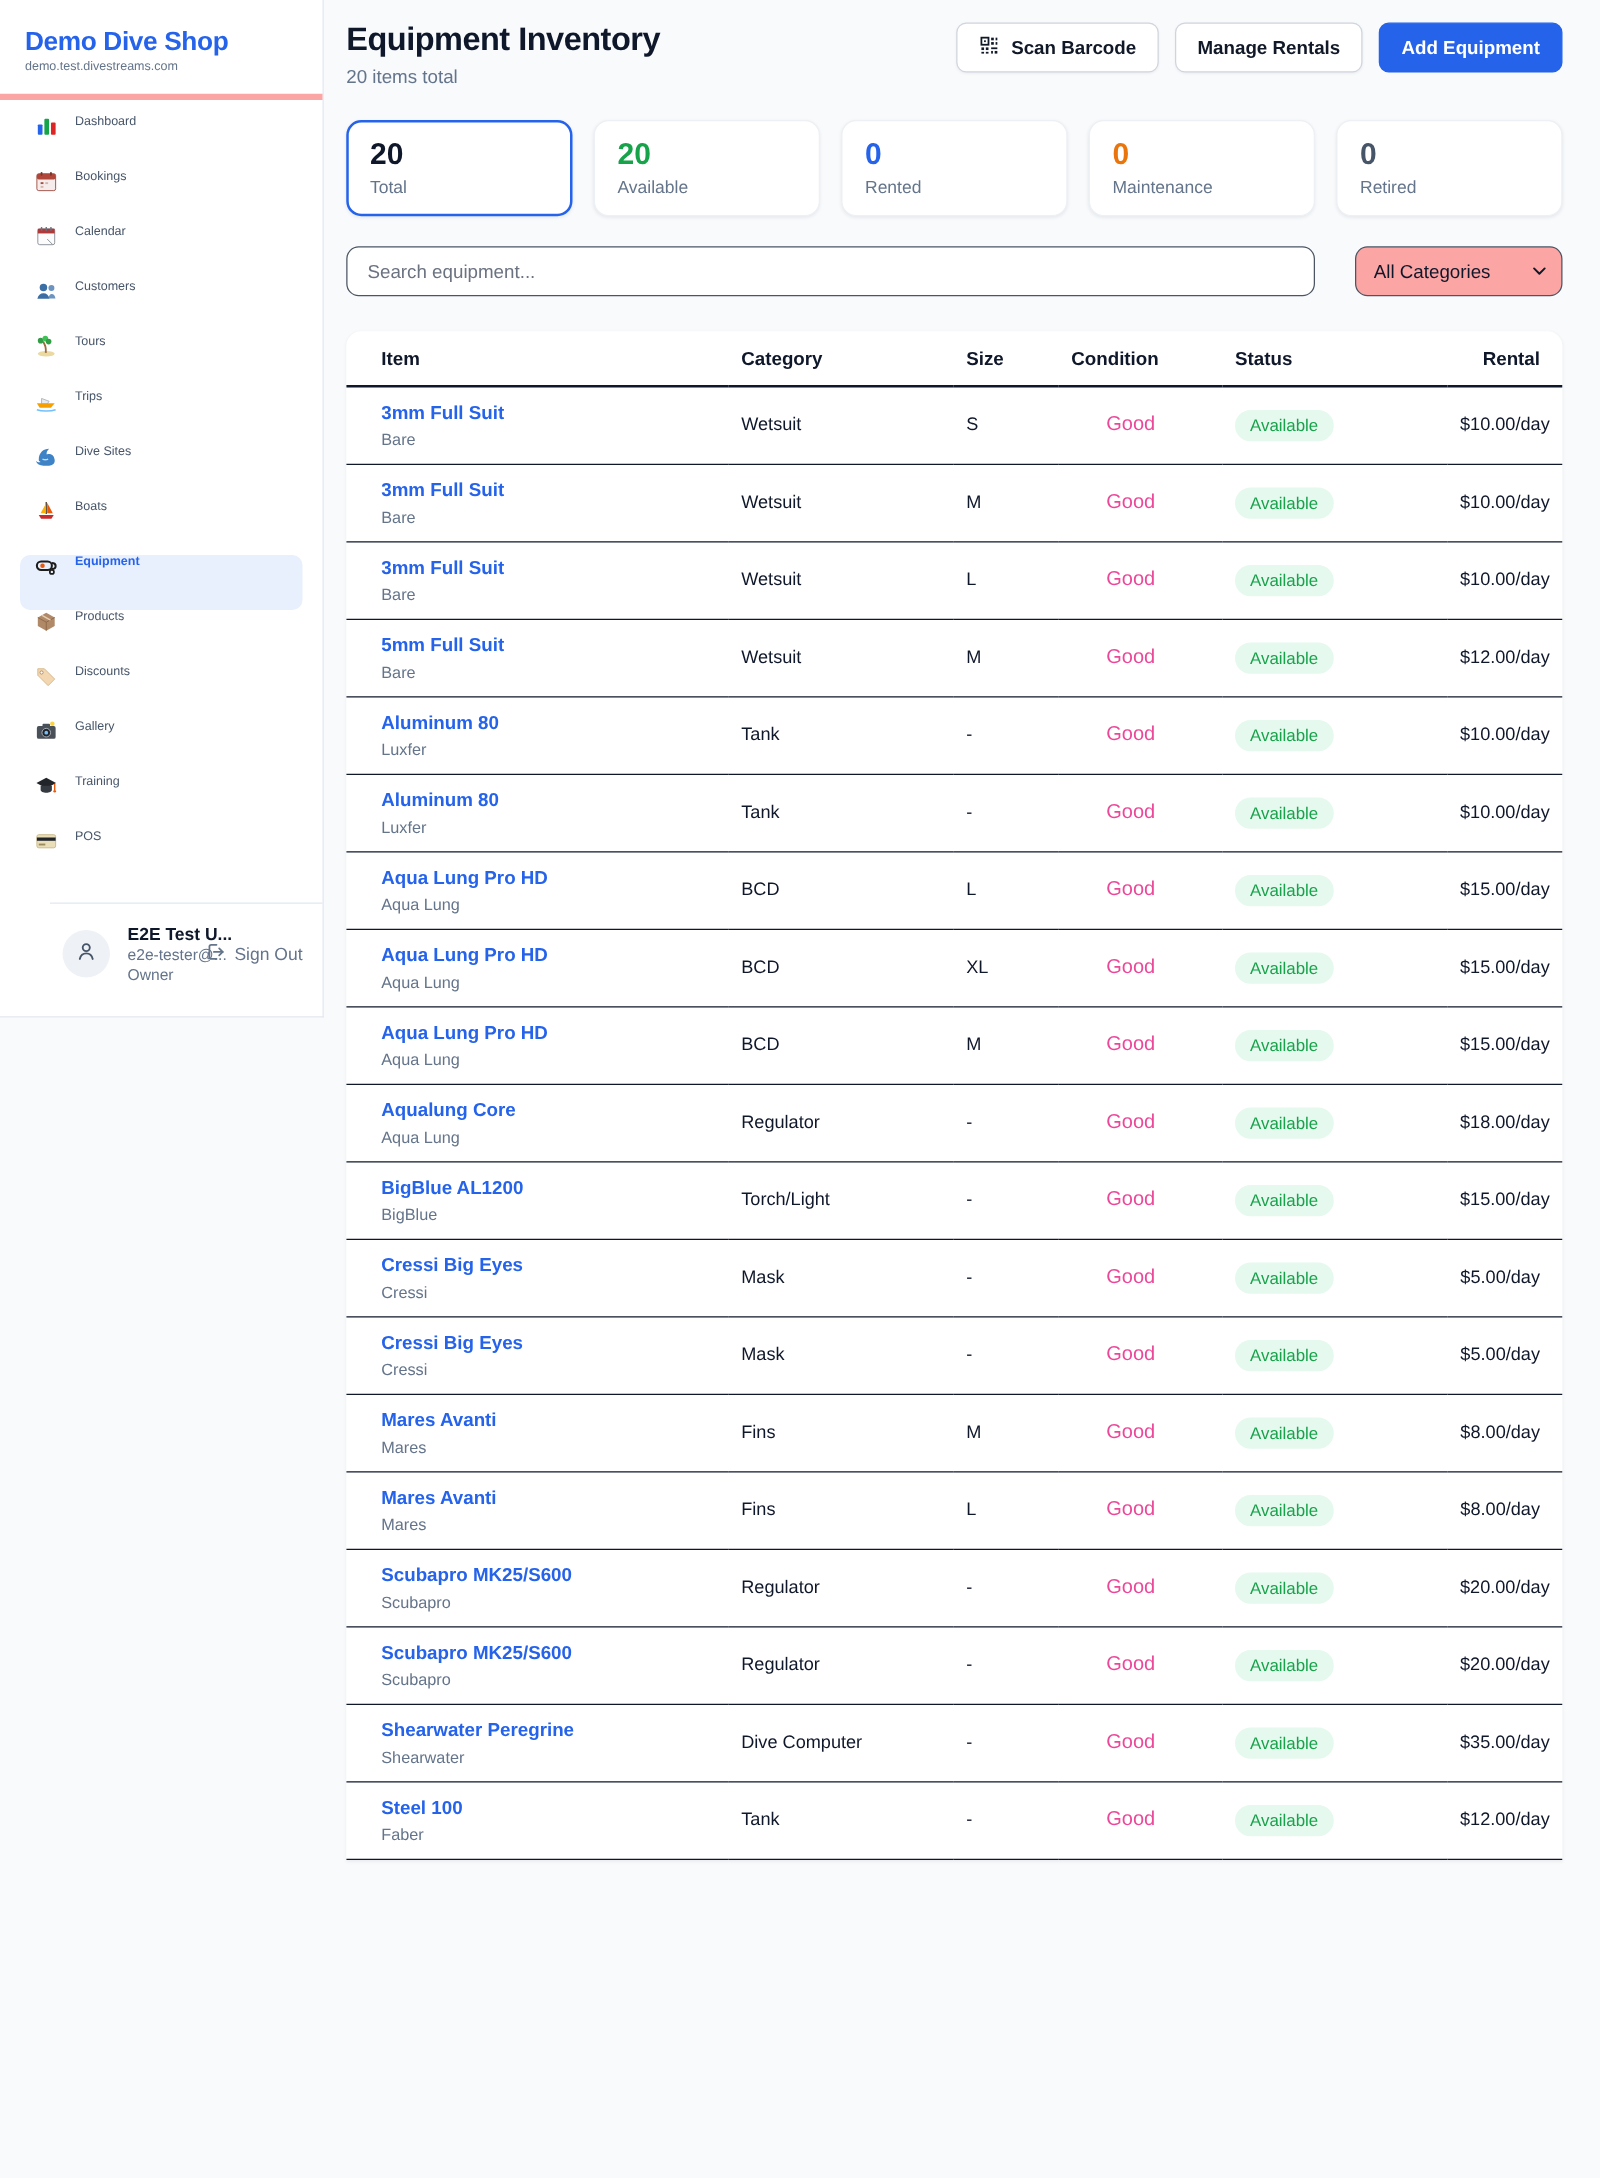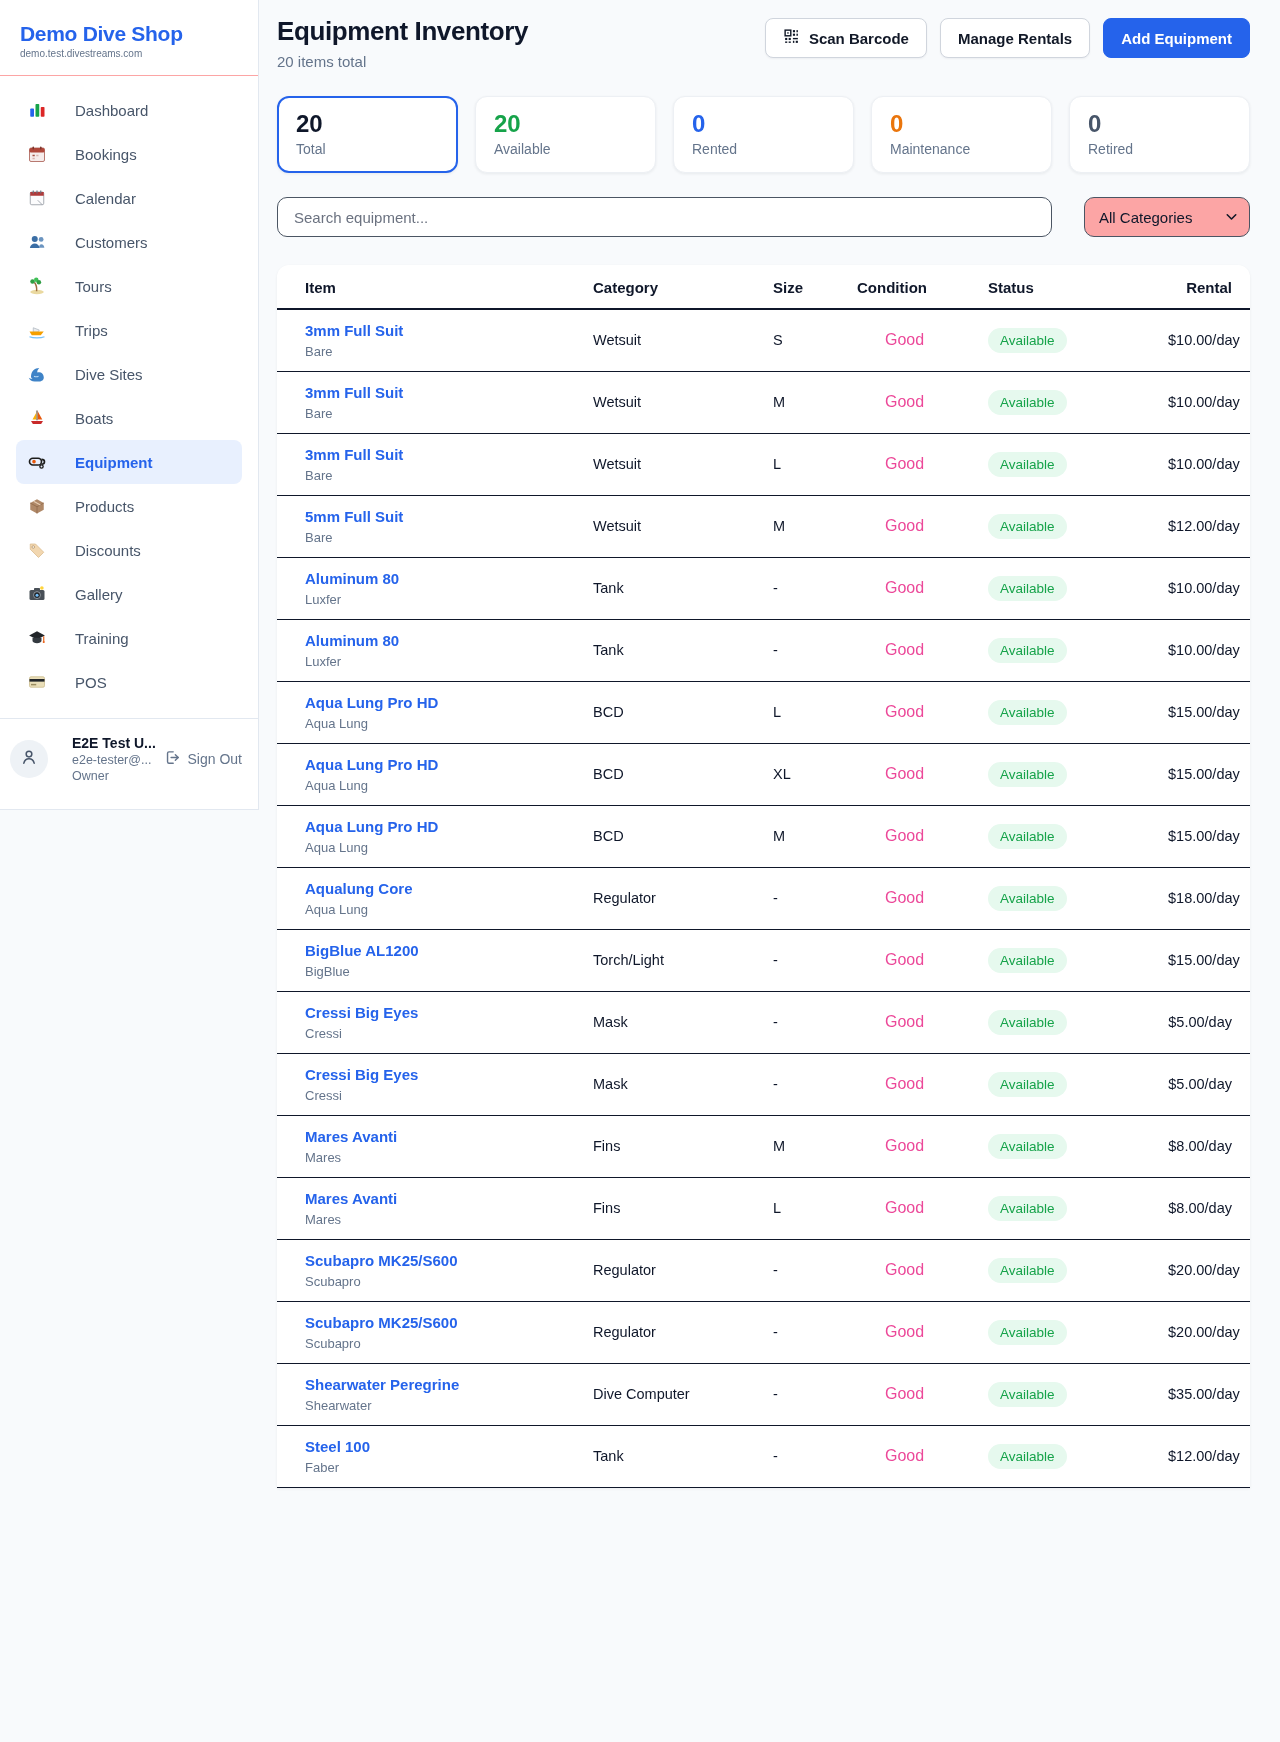--- a/index.html
+++ b/index.html
@@ -10,33 +10,33 @@
     -webkit-font-smoothing: antialiased;
   }
   .page { width:1280px; height:1742px; position:relative; background:#f8fafc; overflow:hidden; }
 
   
   .sidebar {
     position:absolute; left:0; top:0; width:259px; background:#ffffff;
     border-right:1px solid #e2e8f0; border-bottom:1px solid #e2e8f0;
     padding-bottom:8px;
   }
-  .sb-head { padding:22px 20px 16px 20px; border-bottom:1px solid #fca5a5; }
+  .sb-head { padding:22px 20px 16px 20px; border-bottom:5px solid #fca5a5; }
   .sb-title { color:#2563eb; font-size:21px; font-weight:800; letter-spacing:-0.3px; }
   .sb-domain { color:#64748b; font-size:10px; margin-top:2px; }
   .sb-nav { padding:12px 16px 4px 16px; }
   .nav-item {
-    display:flex; align-items:center; gap:29px; height:44px; padding:0 12px;
-    border-radius:8px; color:#475569; font-size:15px; font-weight:500; cursor:pointer;
+    display:flex; align-items:flex-start; gap:14px; height:44px; padding:0 12px;
+    border-radius:8px; color:#475569; font-size:10px; font-weight:500; cursor:pointer;
   }
   .nav-item .nicon { width:18px; height:18px; display:inline-flex; align-items:center; justify-content:center; flex:0 0 18px; }
   .nav-item.active { background:#e8f0fe; color:#2563eb; font-weight:600; }
   .sb-user {
     margin-top:10px; border-top:1px solid #e2e8f0; padding:16px 12px 18px 10px;
-    display:flex; align-items:center; gap:24px;
+    display:flex; align-items:center; gap:14px;margin-left:40px;
   }
   .avatar { width:38px; height:38px; border-radius:50%; background:#eef2f6; display:flex; align-items:center; justify-content:center; flex:0 0 38px; }
   .user-meta { min-width:0; flex:1; }
   .user-name { font-size:14px; font-weight:700; color:#0f172a; white-space:nowrap; }
   .user-email, .user-role { font-size:12.5px; color:#64748b; margin-top:2px; white-space:nowrap; }
   .signout { display:flex; align-items:center; gap:7px; background:none; border:none; color:#64748b; font-size:14px; font-family:Liberation Sans, sans-serif; cursor:pointer; padding:0 4px 0 0; }
 
   
   .main { position:absolute; left:259px; top:0; width:1021px; padding:16px 30px 0 18px; }
 

